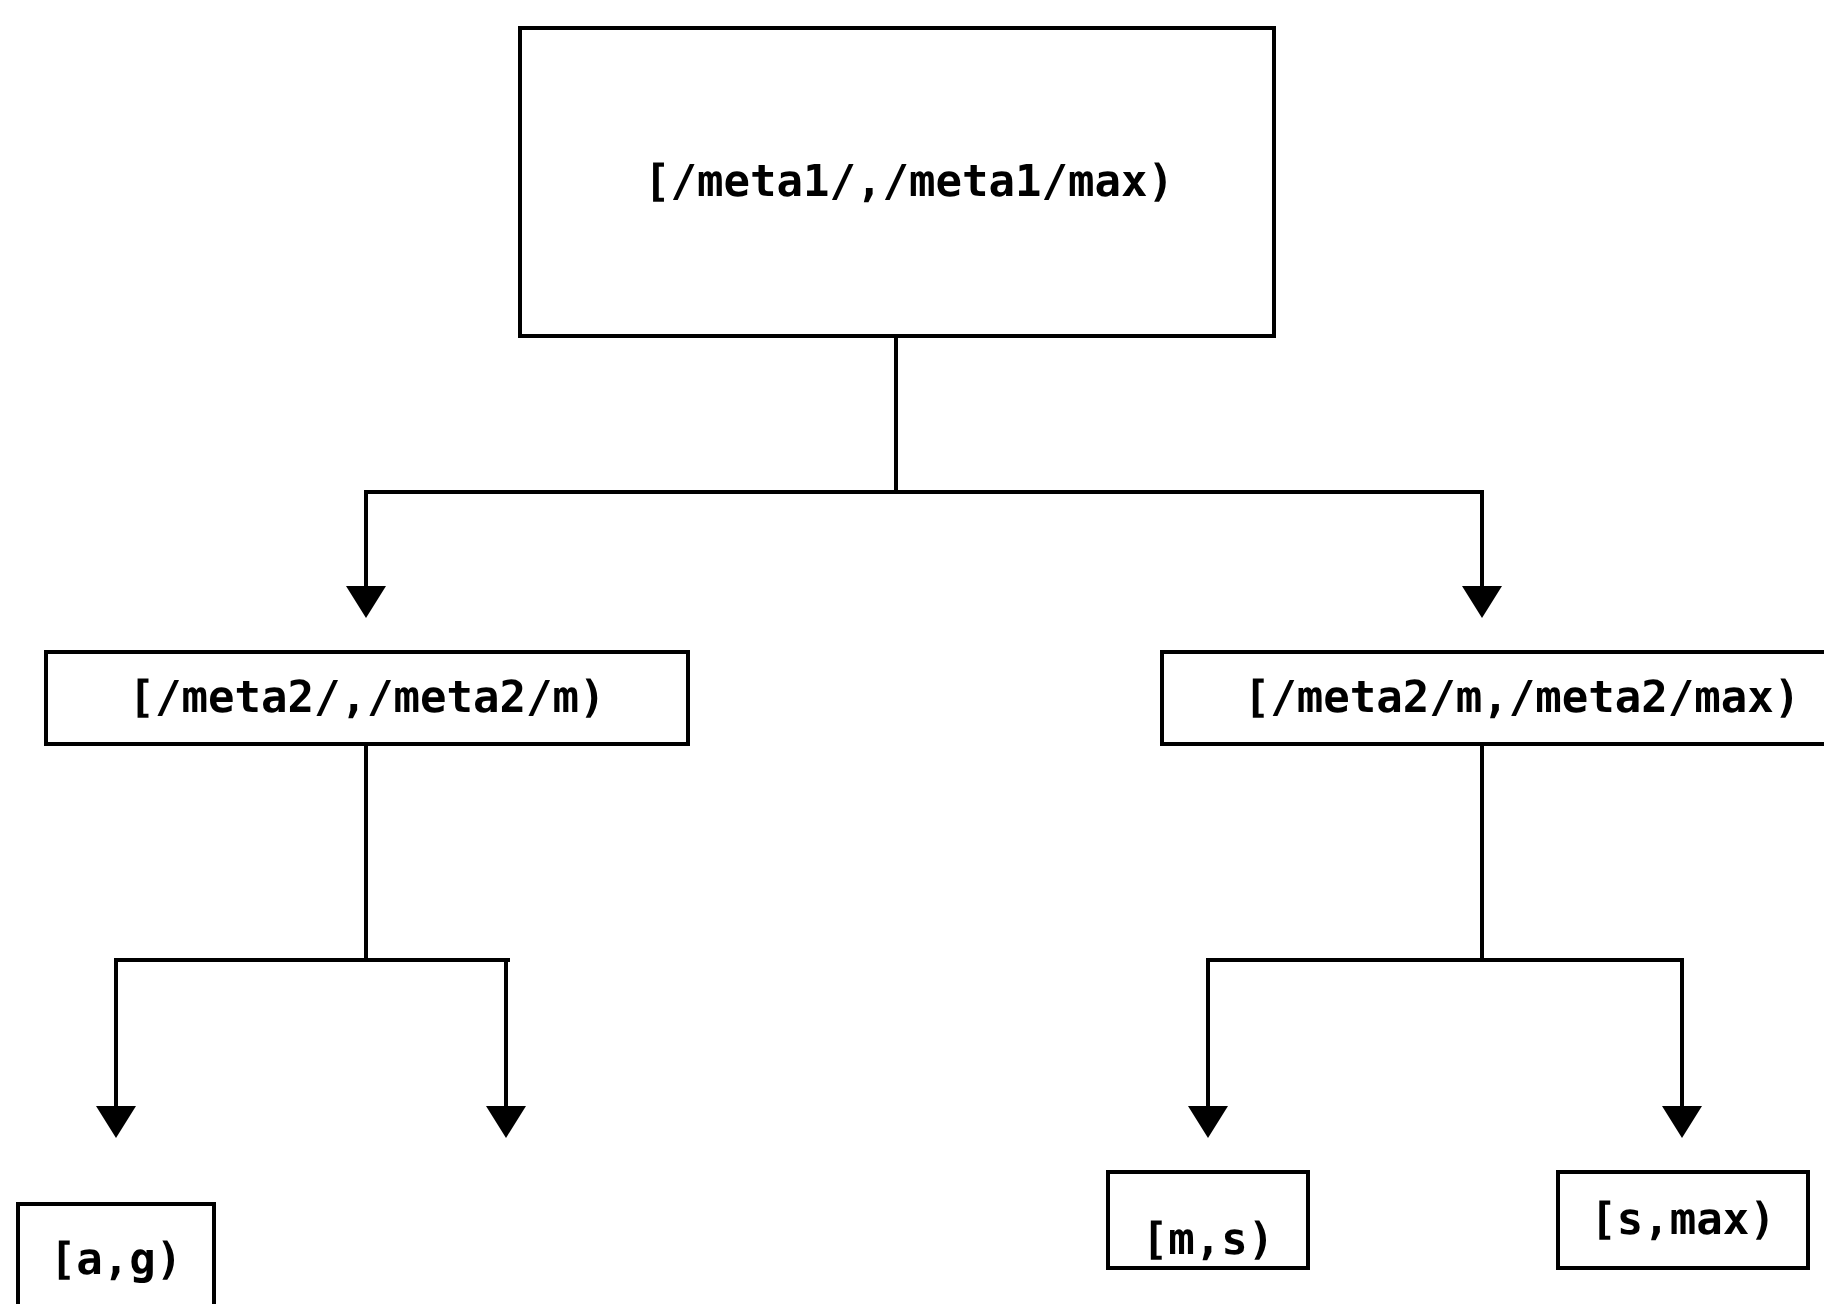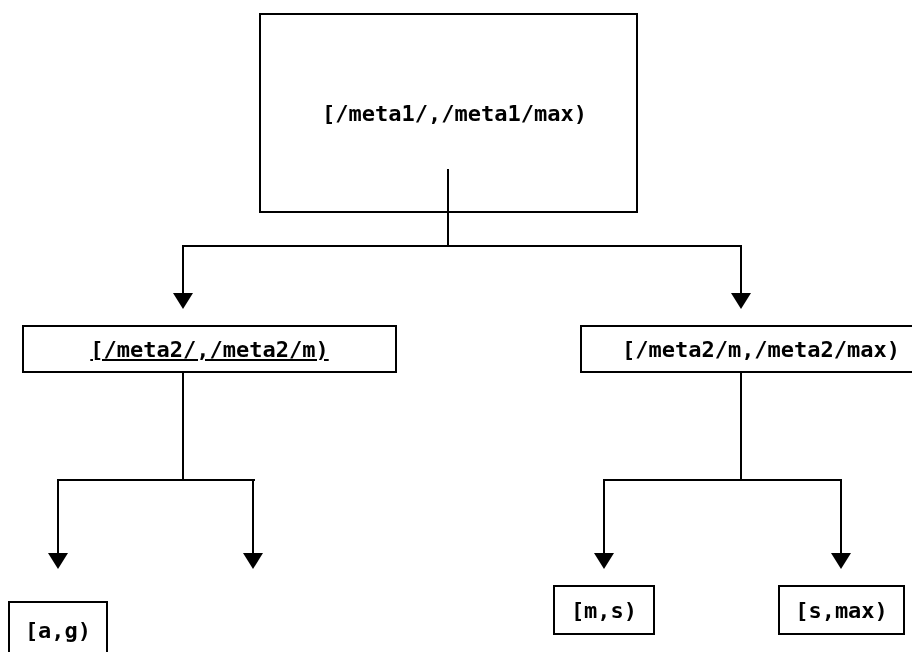--- a/index.html
+++ b/index.html
@@ -38,26 +38,26 @@
   .arrow-down {
     position: absolute;
     width: 0;
     height: 0;
     border-left: 10px solid transparent;
     border-right: 10px solid transparent;
     border-top: 16px solid var(--line, #000000);
   }
 
   
-  .node-root  { left: 259px; top: 13px;  width: 379px; height: 200px; padding-left: 12px; }
-  .node-left  { left: 22px;  top: 325px; width: 375px; height: 48px; text-decoration: underline; }
+  .node-root  { left: 259px; top: 13px;  width: 379px; height: 156px; padding-left: 12px; }
+  .node-left  { left: 22px;  top: 325px; width: 323px; height: 48px; }
   .node-right { left: 580px; top: 325px; width: 362px; height: 48px; }
   .node-ag    { left: 8px;   top: 601px; width: 100px; height: 58px; }
   .node-gm    { left: 203px; top: 585px; width: 100px; height: 50px; }
-  .node-ms    { left: 553px; top: 585px; width: 102px; height: 50px; }
+  .node-ms    { left: 553px; top: 585px; width: 102px; height: 50px; align-items: flex-end; }
   .node-smax  { left: 778px; top: 585px; width: 127px; height: 50px; }
 
   
   .trunk-root { left: 447px; top: 169px; height: 78px; }
   .h1         { left: 182px; top: 245px; width: 560px; }
   .drop-l1    { left: 182px; top: 245px; height: 48px; }
   .drop-r1    { left: 740px; top: 245px; height: 48px; }
   .arr-l1     { left: 173px; top: 293px; }
   .arr-r1     { left: 731px; top: 293px; }
 

